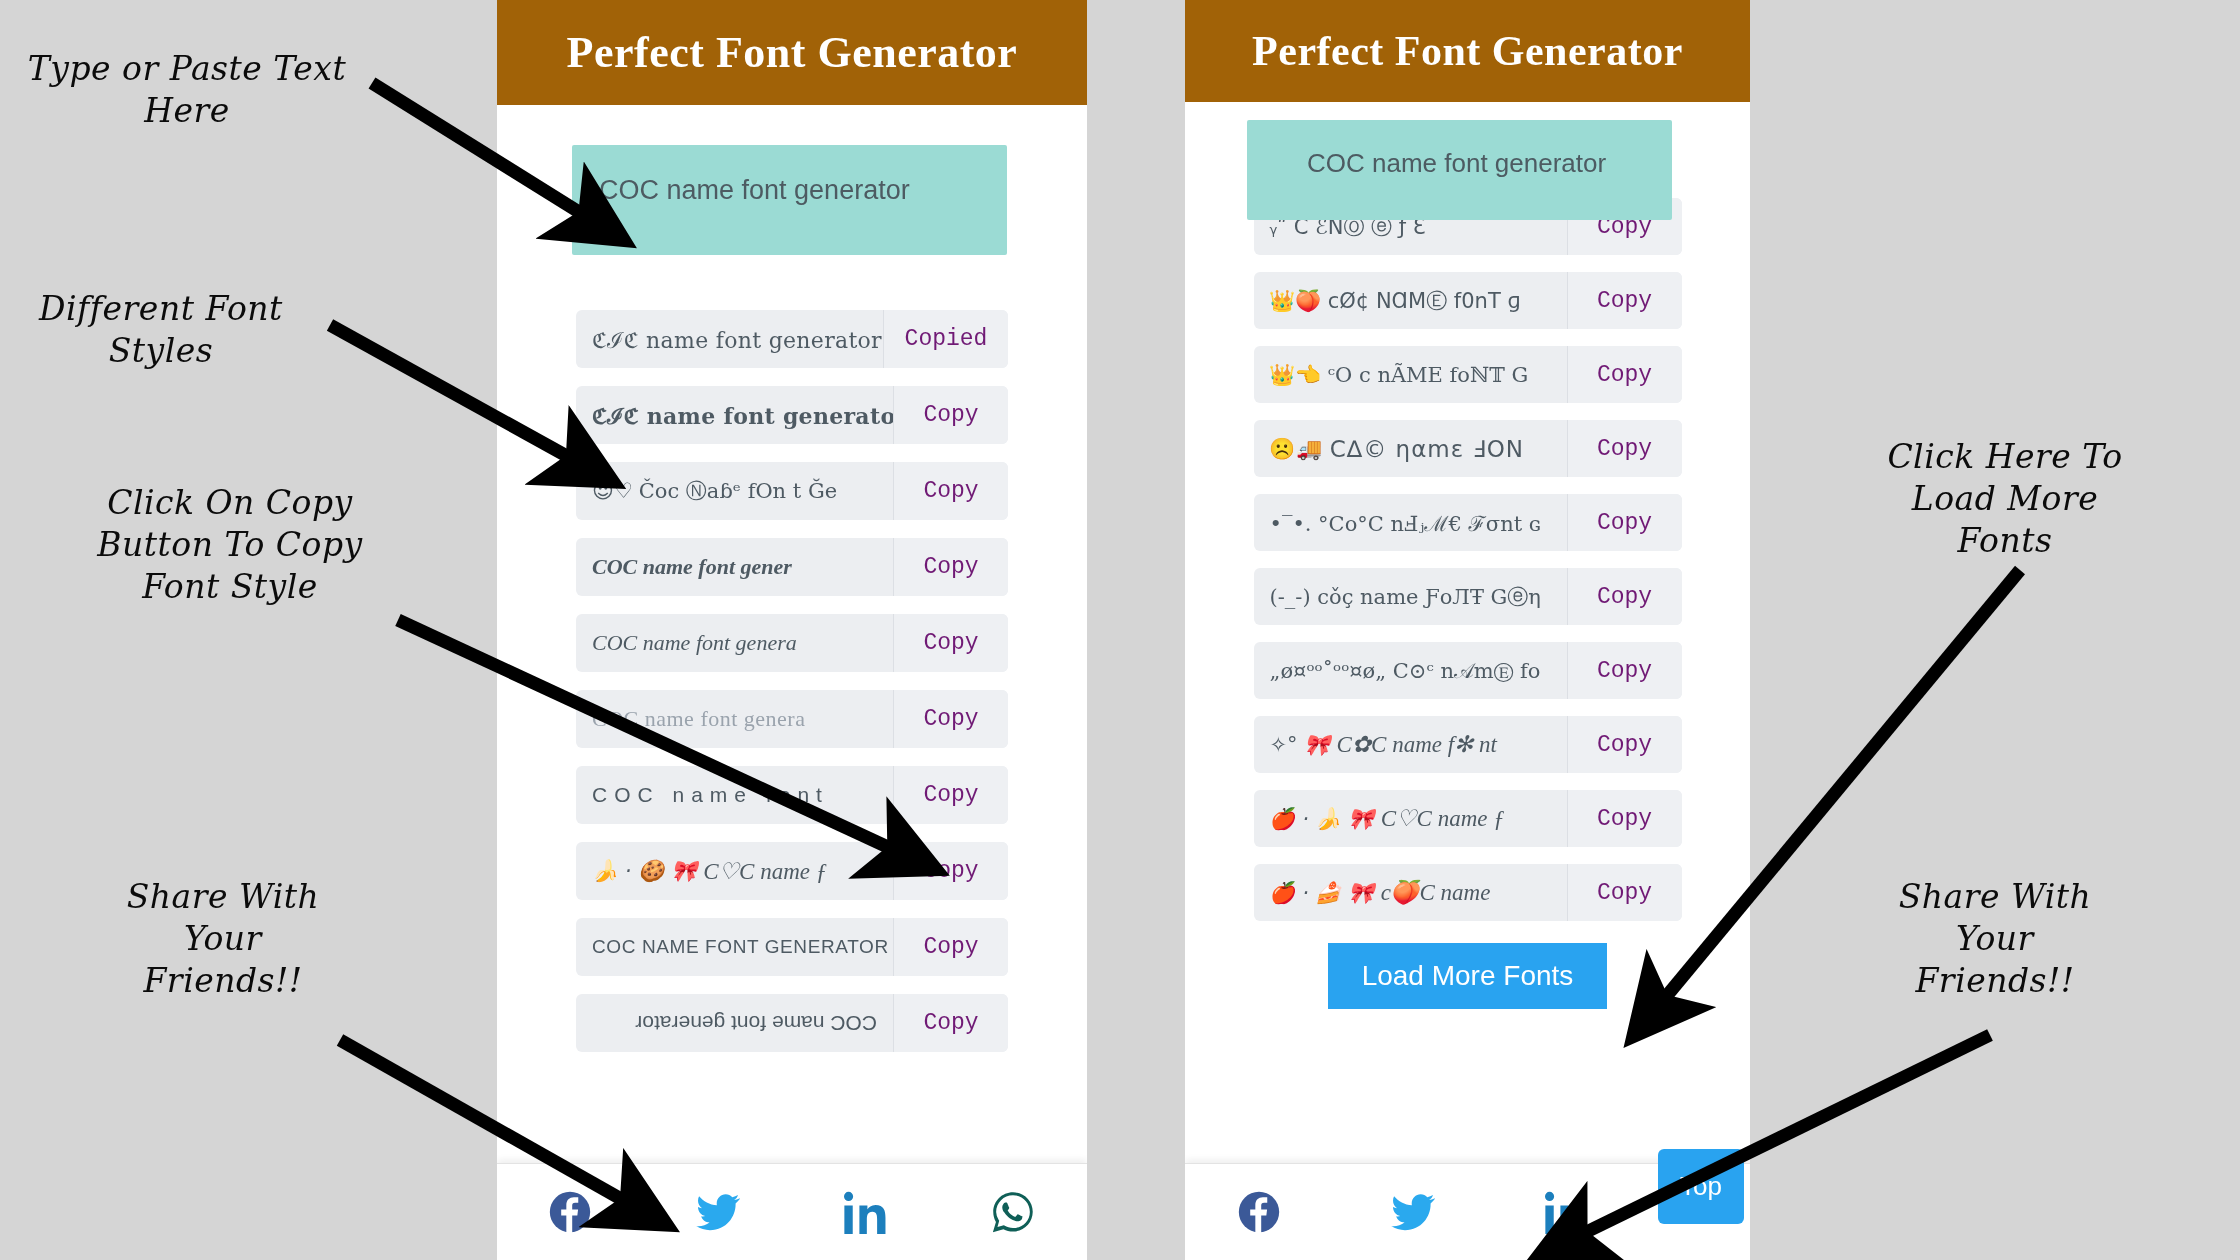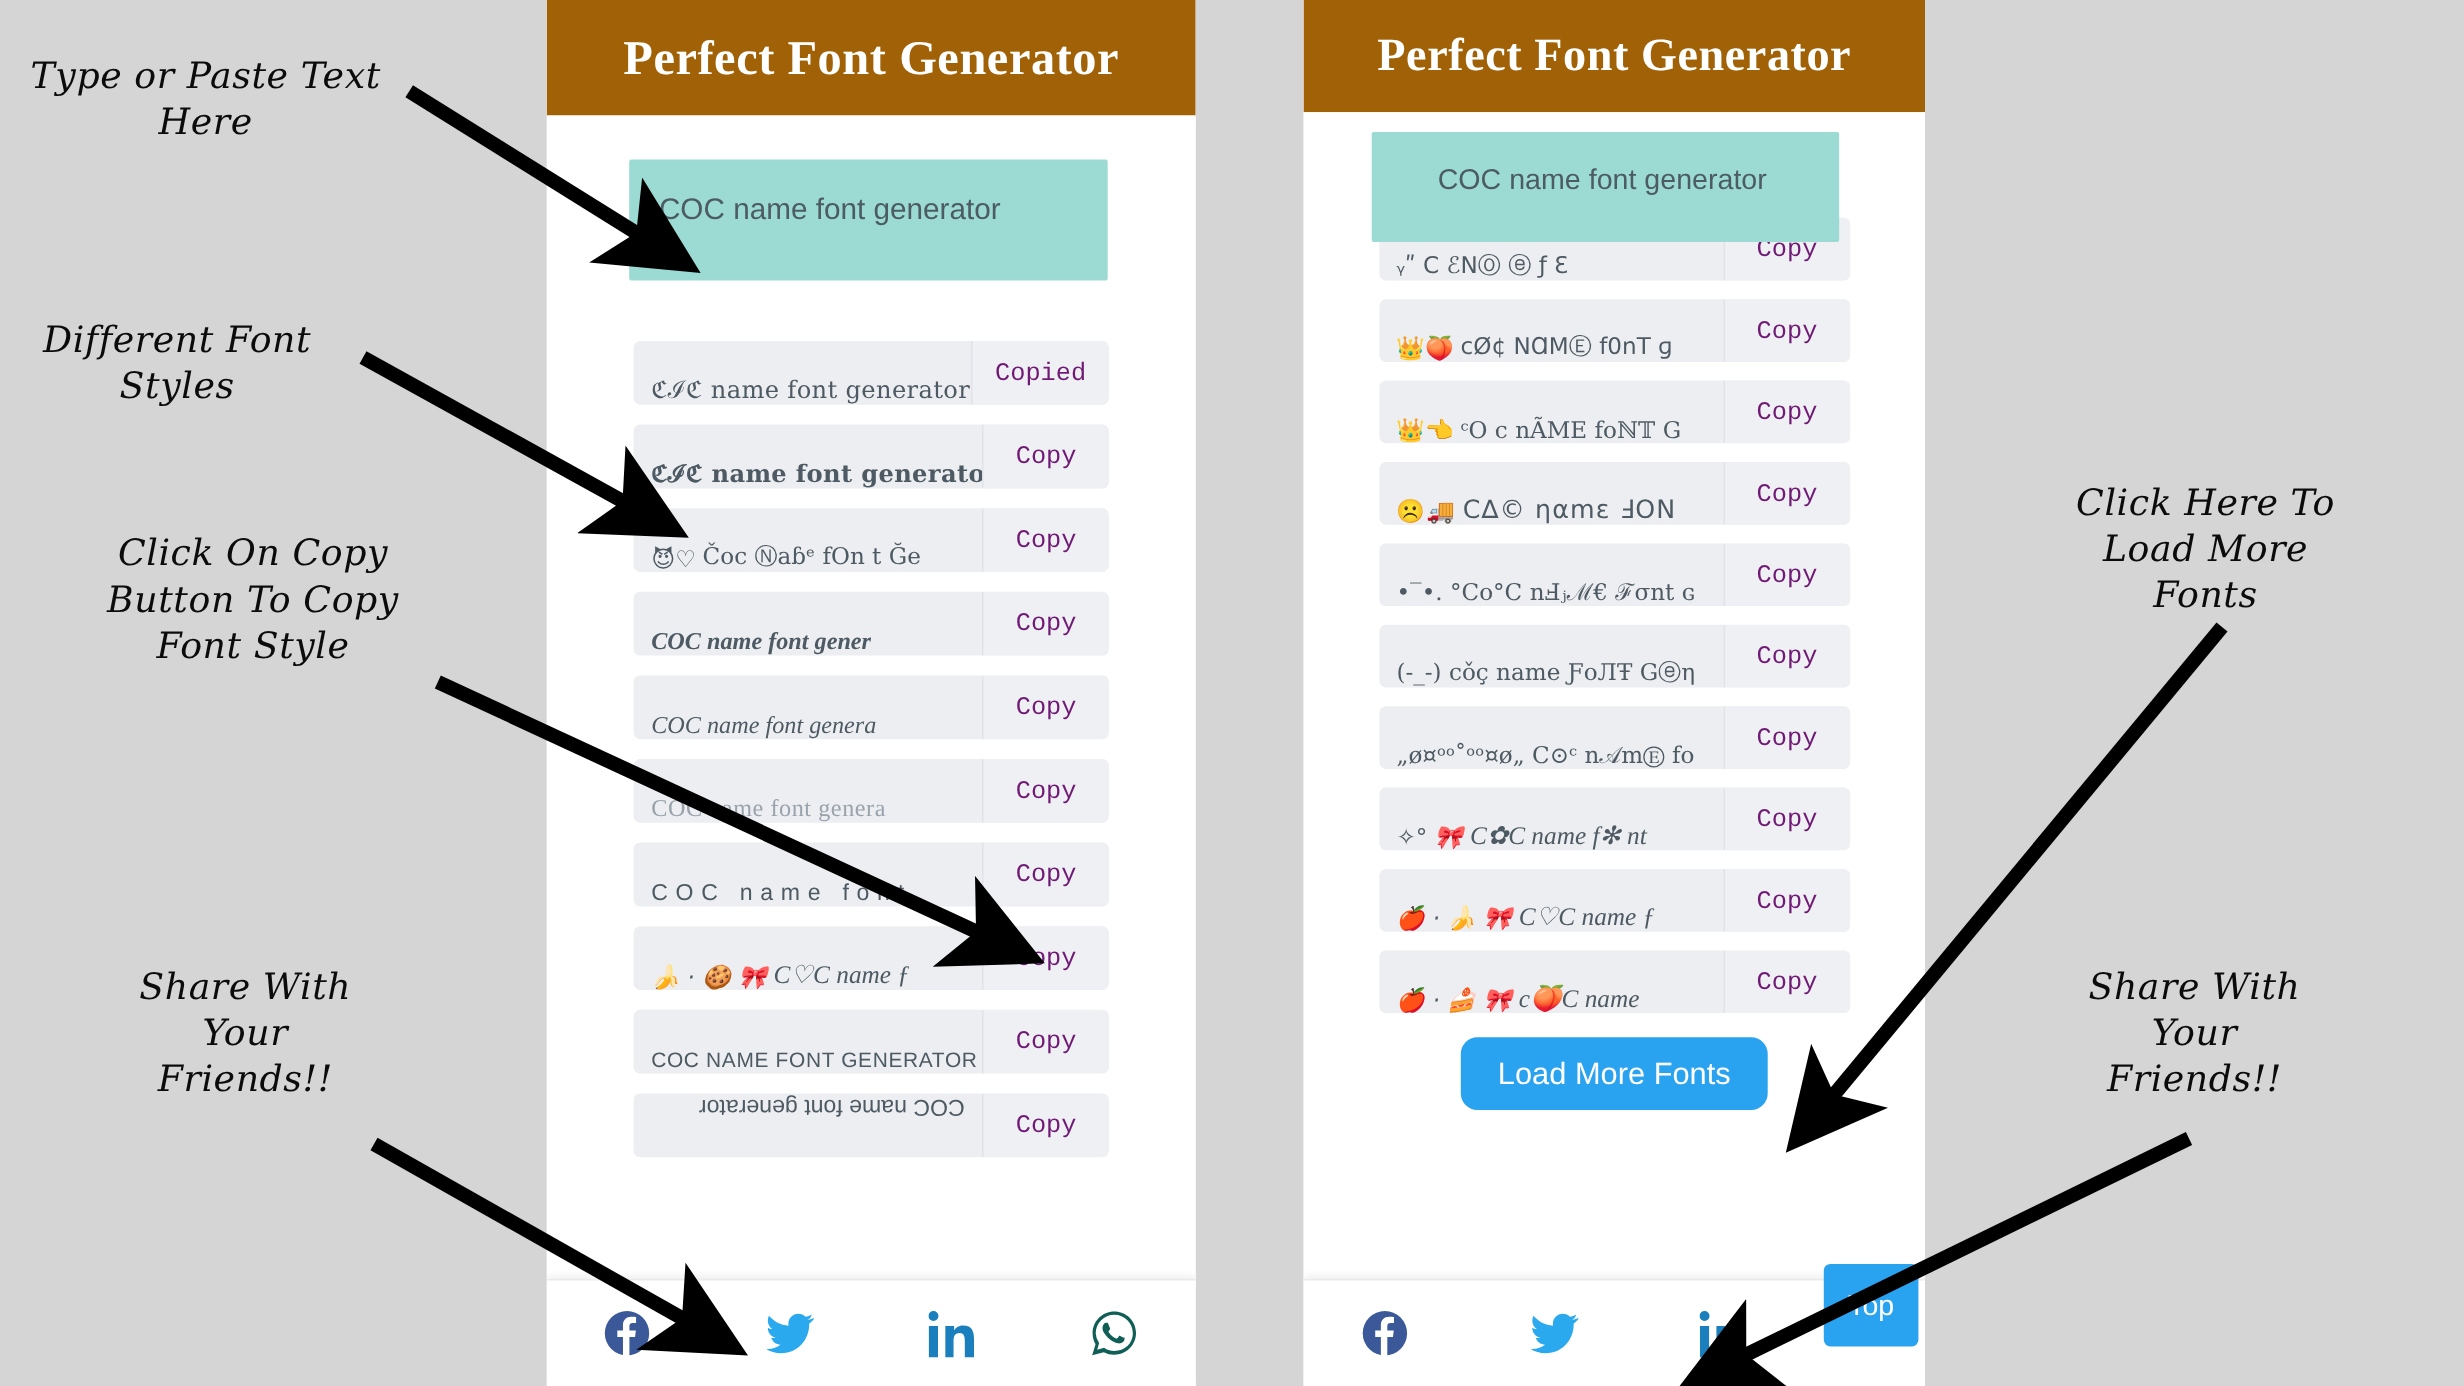--- a/index.html
+++ b/index.html
@@ -96,21 +96,21 @@
     border-radius: 6px;
     overflow: hidden;
     box-sizing: border-box;
   }
   #rows-left .font-row  { width: 432px; margin: 0 auto 18px auto; height: 58px; }
   #rows-right .font-row { width: 428px; margin: 0 auto 17px auto; height: 57px; }
 
   .font-sample {
     flex: 1 1 auto;
     display: flex;
-    align-items: flex-end;
+    align-items: center;
     padding-left: 16px;
     color: #4e5a63;
     white-space: nowrap;
     overflow: hidden;
     font-size: 22px;
     min-width: 0;
   }
   .copy-btn {
     flex: 0 0 auto;
     display: flex;
@@ -147,21 +147,21 @@
 
   
   .load-more-wrap {
     display: flex; justify-content: center;
     margin-top: 22px;
   }
   .load-more-btn {
     background: #29a3f0;
     color: #fff;
     border: none;
-    border-radius: 15px;
+    border-radius: 0;
     font-size: 28px;
     font-family: "Liberation Sans", sans-serif;
     padding: 17px 34px;
     cursor: pointer;
   }
 
   
   .panel-footer {
     position: absolute;
     left: 0; bottom: 0;

